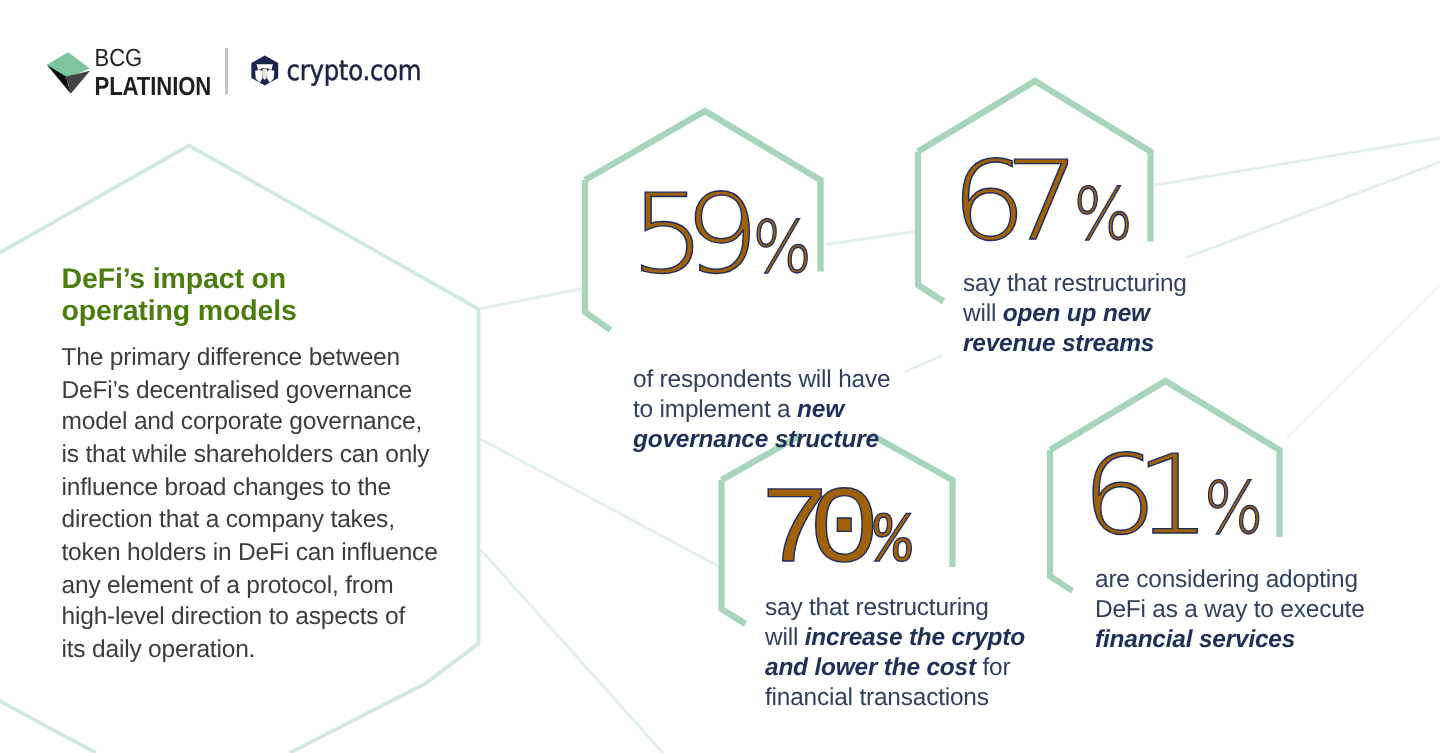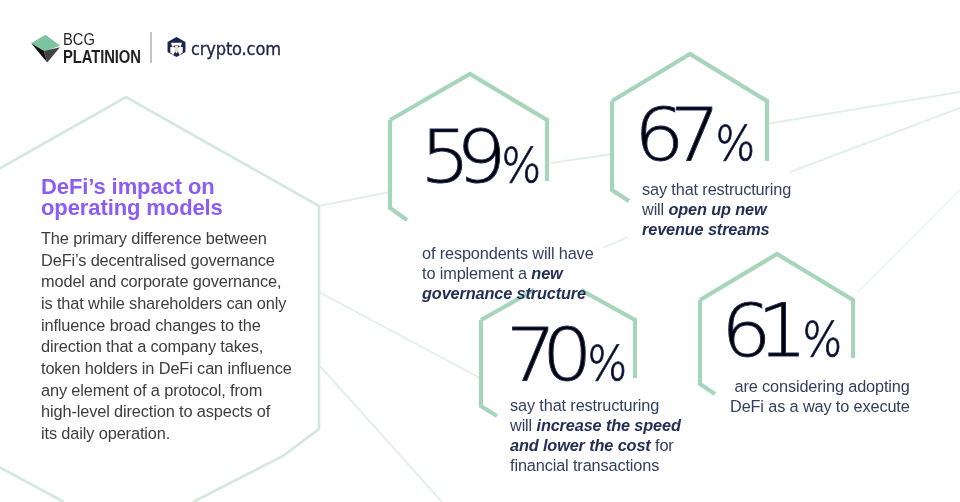--- a/index.html
+++ b/index.html
@@ -9,33 +9,33 @@
   
   #header{position:absolute;left:30px;top:31px;height:33px;display:flex;align-items:flex-start;}
   #bcg-logo{display:flex;align-items:flex-start;}
   #bcg-mark{width:32px;height:32px;margin-top:0px;margin-left:-2px;}
   #bcg-words{margin-left:3px;color:#231f20;line-height:1;}
   #bcg-words .l1{font-family:"Liberation Sans",sans-serif;font-size:16.5px;letter-spacing:0px;font-weight:400;
       transform:scaleX(.89);transform-origin:left top;height:16px;}
   #bcg-words .l2{font-family:"Liberation Sans",sans-serif;font-size:17.5px;letter-spacing:-.1px;font-weight:700;margin-top:2px;
       transform:scaleX(.845);transform-origin:left top;}
   #divider{width:1.4px;height:31px;background:#c4c4c8;margin:1px 15px 0 -5px;}
-  #crypto-logo{display:flex;align-items:flex-end;}
+  #crypto-logo{display:flex;align-items:center;}
   #crypto-mark{width:19px;height:22px;margin-top:5px;}
   #crypto-word{margin-left:5px;font-size:18.5px;font-weight:400;-webkit-text-stroke:0.35px #1d2448;color:#1d2448;letter-spacing:-.2px;font-family:"DejaVu Sans",sans-serif;line-height:1;margin-top:8px;
      transform:scaleX(.88);transform-origin:left top;}
 
   
   #intro{position:absolute;left:41px;top:176px;width:280px;}
-  #intro h2{margin:0;font-size:22px;line-height:21px;font-weight:700;color:#8b5cf6;letter-spacing:-.1px;}
+  #intro h2{margin:0;font-size:19px;line-height:21px;font-weight:700;color:#4d7c0f;letter-spacing:-.1px;}
   #intro .body{margin-top:10px;font-size:16.35px;line-height:21.65px;color:#3d3d3f;letter-spacing:-.13px;}
 
   .stat{position:absolute;left:0;top:0;}
   .num,.cap{position:absolute;white-space:nowrap;}
-  .num{font-family:"DejaVu Sans",sans-serif;font-weight:300;color:#000000;display:flex;align-items:baseline;line-height:1;-webkit-text-stroke:0.9px #1e2d61;}
+  .num{font-family:"DejaVu Sans",sans-serif;font-weight:300;color:#a16207;display:flex;align-items:baseline;line-height:1;-webkit-text-stroke:0.9px #1e2d61;}
   .num .v{font-size:73px;letter-spacing:-13.5px;display:inline-block;
       transform:scaleX(1.09);transform-origin:left bottom;margin-right:13px;}
   .num .p{font-size:48px;margin-left:1px;letter-spacing:-3px;display:inline-block;transform:scaleX(.89) skewX(-3deg);transform-origin:left bottom;}
   .cap{color:#333f5e;font-size:16.3px;line-height:19.9px;letter-spacing:-.13px;}
   .cap b{font-weight:700;color:#222f58;font-style:italic;}
 </style>
 </head>
 <body>
 
 <svg class="bg" viewBox="0 0 960 502">
@@ -109,25 +109,25 @@
   <div class="cap" style="left:422px;top:198px;margin-top:46px;">of respondents will have<br>to implement a <b>new</b><br><b>governance structure</b></div>
 </div>
 <div class="stat" id="s67">
   <div class="num" style="left:634px;top:98px;text-align:center;">
       <span class="v">67</span>
       <span class="p">%</span>
     </div>
   <div class="cap" style="left:642px;top:180px;">say that restructuring<br>will <b>open up new</b><br><b>revenue streams</b></div>
 </div>
 <div class="stat" id="s70">
-  <div class="num" style="left:506px;top:318px;">
+  <div class="num" style="left:506px;top:318px;font-family:Liberation Mono, monospace;">
       <span class="v">70</span>
       <span class="p">%</span>
     </div>
-  <div class="cap" style="left:510px;top:396px;">say that restructuring<br>will <b>increase the speed</b><br><b>and lower the cost</b> for<br>financial transactions</div>
+  <div class="cap" style="left:510px;top:396px;">say that restructuring<br>will <b>increase the crypto</b><br><b>and lower the cost</b> for<br>financial transactions</div>
 </div>
 <div class="stat" id="s61">
   <div class="num" style="left:721px;top:294px;">
       <span class="v">61</span>
       <span class="p">%</span>
     </div>
-  <div class="cap" style="left:730px;top:377px;text-align:right;">are considering adopting<br>DeFi as a way to execute<br><br></div>
+  <div class="cap" style="left:730px;top:377px;">are considering adopting<br>DeFi as a way to execute<br><b>financial services</b><br></div>
 </div>
 
 </body></html>

